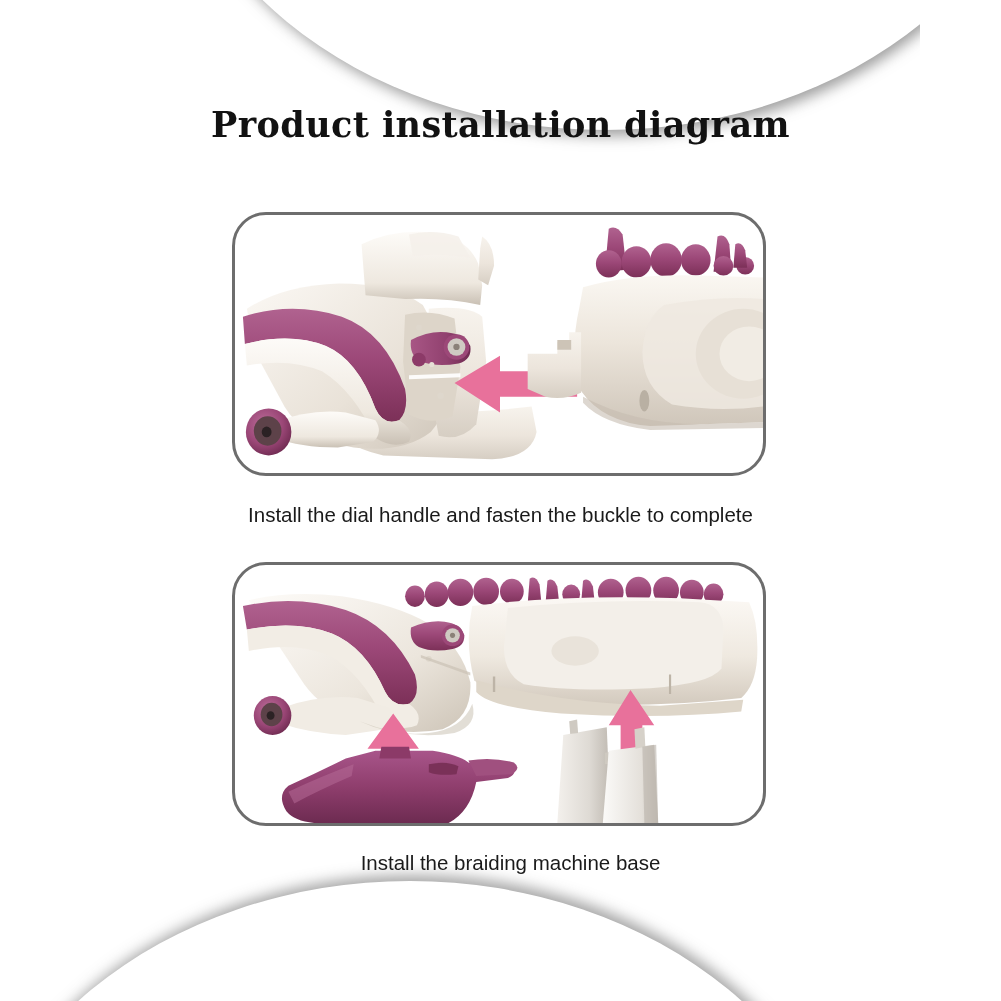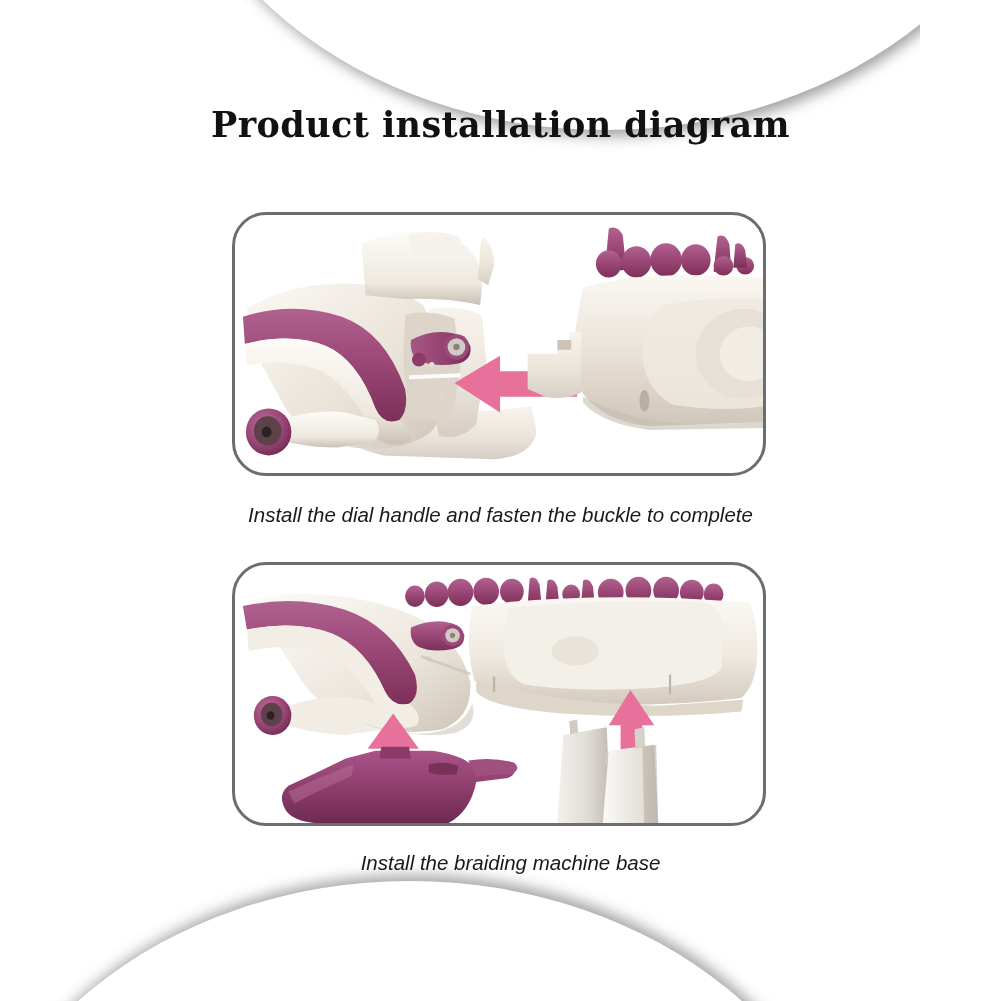--- a/index.html
+++ b/index.html
@@ -70,21 +70,20 @@
   .panel svg { display: block; width: 100%; height: 100%; }
 
   .caption {
     position: absolute;
     left: 0;
     width: 1001px;
     text-align: center;
     font-family: "Liberation Sans", sans-serif;
     font-size: 20.5px;
     color: #1a1a1a;
-    font-style: italic;
   }
   #caption-1 { top: 503px; }
   #caption-2 { top: 851px; margin-left: 10px; }
 </style>
 </head>
 <body>
 
 <div id="page">
 
   <div class="corner-deco" id="deco-top"></div>

